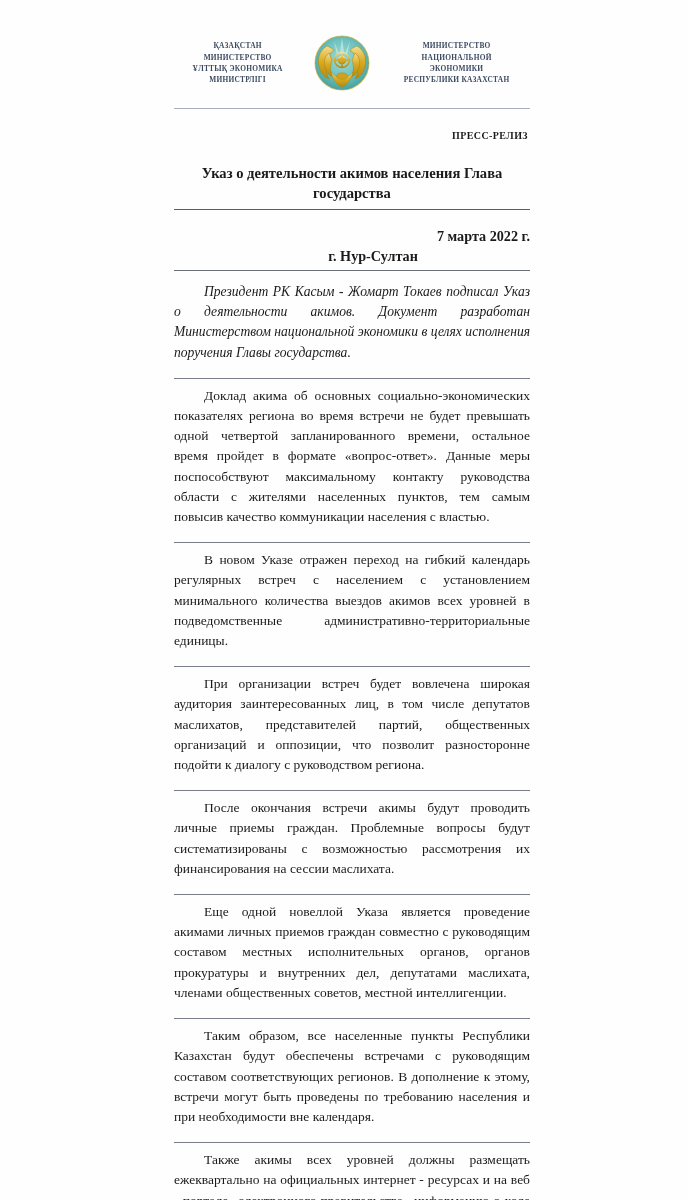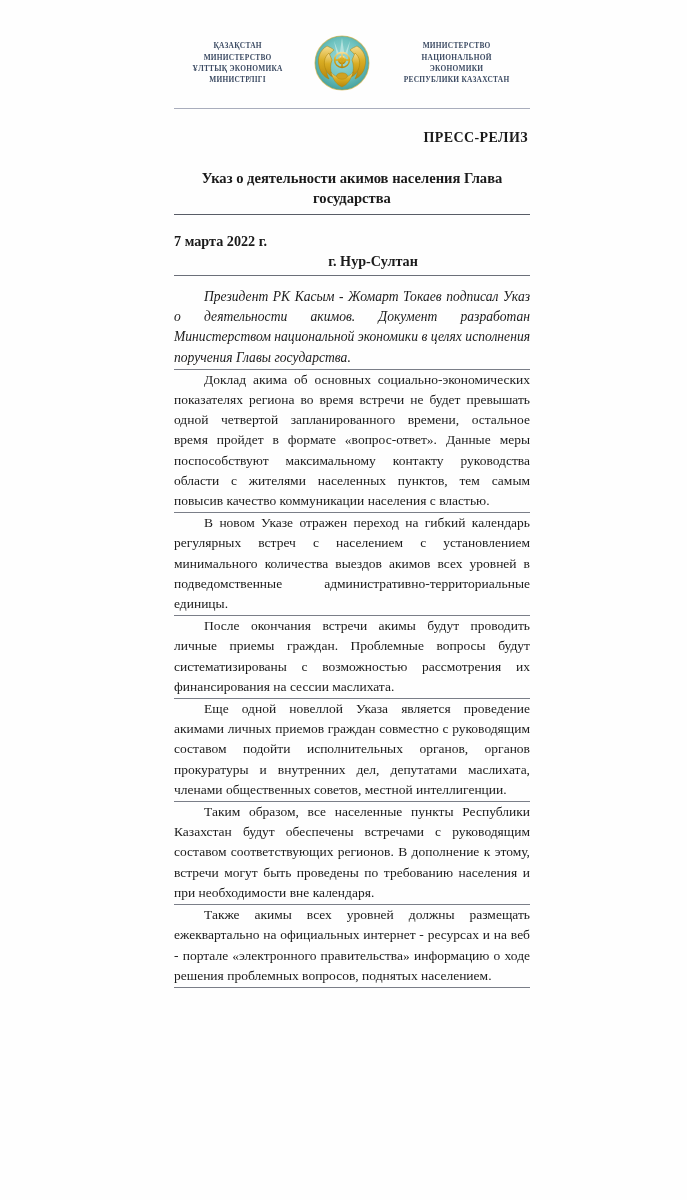--- a/index.html
+++ b/index.html
@@ -70,21 +70,21 @@
     width: 356px;
     height: 0;
     border-top: 1.6px solid #9a9fb0;
     opacity: .85;
   }
 
   
   .press-release {
     text-align: right;
     font-weight: bold;
-    font-size: 14px;
+    font-size: 10px;
     letter-spacing: 0.4px;
     margin-top: 21px;
     padding-right: 2px;
   }
   .doc-title {
     text-align: center;
     font-weight: bold;
     font-size: 14.6px;
     line-height: 20px;
     margin-top: 22px;
@@ -96,42 +96,42 @@
     height: 0;
     border-top: 1.3px solid #585c66;
   }
 
   .date-block {
     margin-top: 13px;
     font-weight: bold;
     font-size: 14.2px;
     line-height: 20px;
   }
-  .date-line { text-align: left; margin-top: 16px; }
+  .date-line { text-align: right; margin-top: 16px; }
   .city-line { text-align: center; padding-left: 42px; }
   .rule-date {
     margin-top: 4px;
     width: 100%;
     height: 0;
     border-top: 1.2px solid #6b6f79;
   }
 
   
   .body-text { margin-top: 11px; }
 
   p.para {
-    margin: 0 0 0 0;
+    margin: 7px 0 0 0;
     font-size: 13.5px;
     line-height: 20.2px;
     text-align: justify;
     text-align-last: left;
     text-indent: 30px;
     hyphens: none;
     position: relative;
-    padding-bottom: 1px;
+    padding-bottom: 15px;
     border-bottom: 1.1px solid #7a7e88;
   }
   p.para.italic {
     font-style: italic;
     font-size: 13.6px;
   }
 </style>
 </head>
 <body>
 
@@ -220,20 +220,21 @@
     <div class="date-block">
       <div class="date-line">7 марта 2022 г.</div>
       <div class="city-line">г. Нур-Султан</div>
     </div>
     <div class="rule-date"></div>
 
     <div class="body-text">
       <p class="para italic">Президент РК Касым - Жомарт Токаев подписал Указ о деятельности акимов. Документ разработан Министерством национальной экономики в целях исполнения поручения Главы государства.</p>
       <p class="para">Доклад акима об основных социально-экономических показателях региона во время встречи не будет превышать одной четвертой запланированного времени, остальное время пройдет в формате «вопрос-ответ». Данные меры поспособствуют максимальному контакту руководства области с жителями населенных пунктов, тем самым повысив качество коммуникации населения с властью.</p>
       <p class="para">В новом Указе отражен переход на гибкий календарь регулярных встреч с населением с установлением минимального количества выездов акимов всех уровней в подведомственные административно-территориальные единицы.</p>
+      <p class="para">При организации встреч будет вовлечена широкая аудитория заинтересованных лиц, в том числе депутатов маслихатов, представителей партий, общественных организаций и оппозиции, что позволит разносторонне подойти к диалогу с руководством региона.</p>
       <p class="para">После окончания встречи акимы будут проводить личные приемы граждан. Проблемные вопросы будут систематизированы с возможностью рассмотрения их финансирования на сессии маслихата.</p>
-      <p class="para">Еще одной новеллой Указа является проведение акимами личных приемов граждан совместно с руководящим составом подойти исполнительных органов, органов прокуратуры и внутренних дел, депутатами маслихата, членами общественных советов, местной интеллигенции.</p>
+      <p class="para">Еще одной новеллой Указа является проведение акимами личных приемов граждан совместно с руководящим составом местных исполнительных органов, органов прокуратуры и внутренних дел, депутатами маслихата, членами общественных советов, местной интеллигенции.</p>
       <p class="para">Таким образом, все населенные пункты Республики Казахстан будут обеспечены встречами с руководящим составом соответствующих регионов. В дополнение к этому, встречи могут быть проведены по требованию населения и при необходимости вне календаря.</p>
       <p class="para">Также акимы всех уровней должны размещать ежеквартально на официальных интернет - ресурсах и на веб - портале «электронного правительства» информацию о ходе решения проблемных вопросов, поднятых населением.</p>
     </div>
 
   </div>
 </div>
 
 </body></html>

